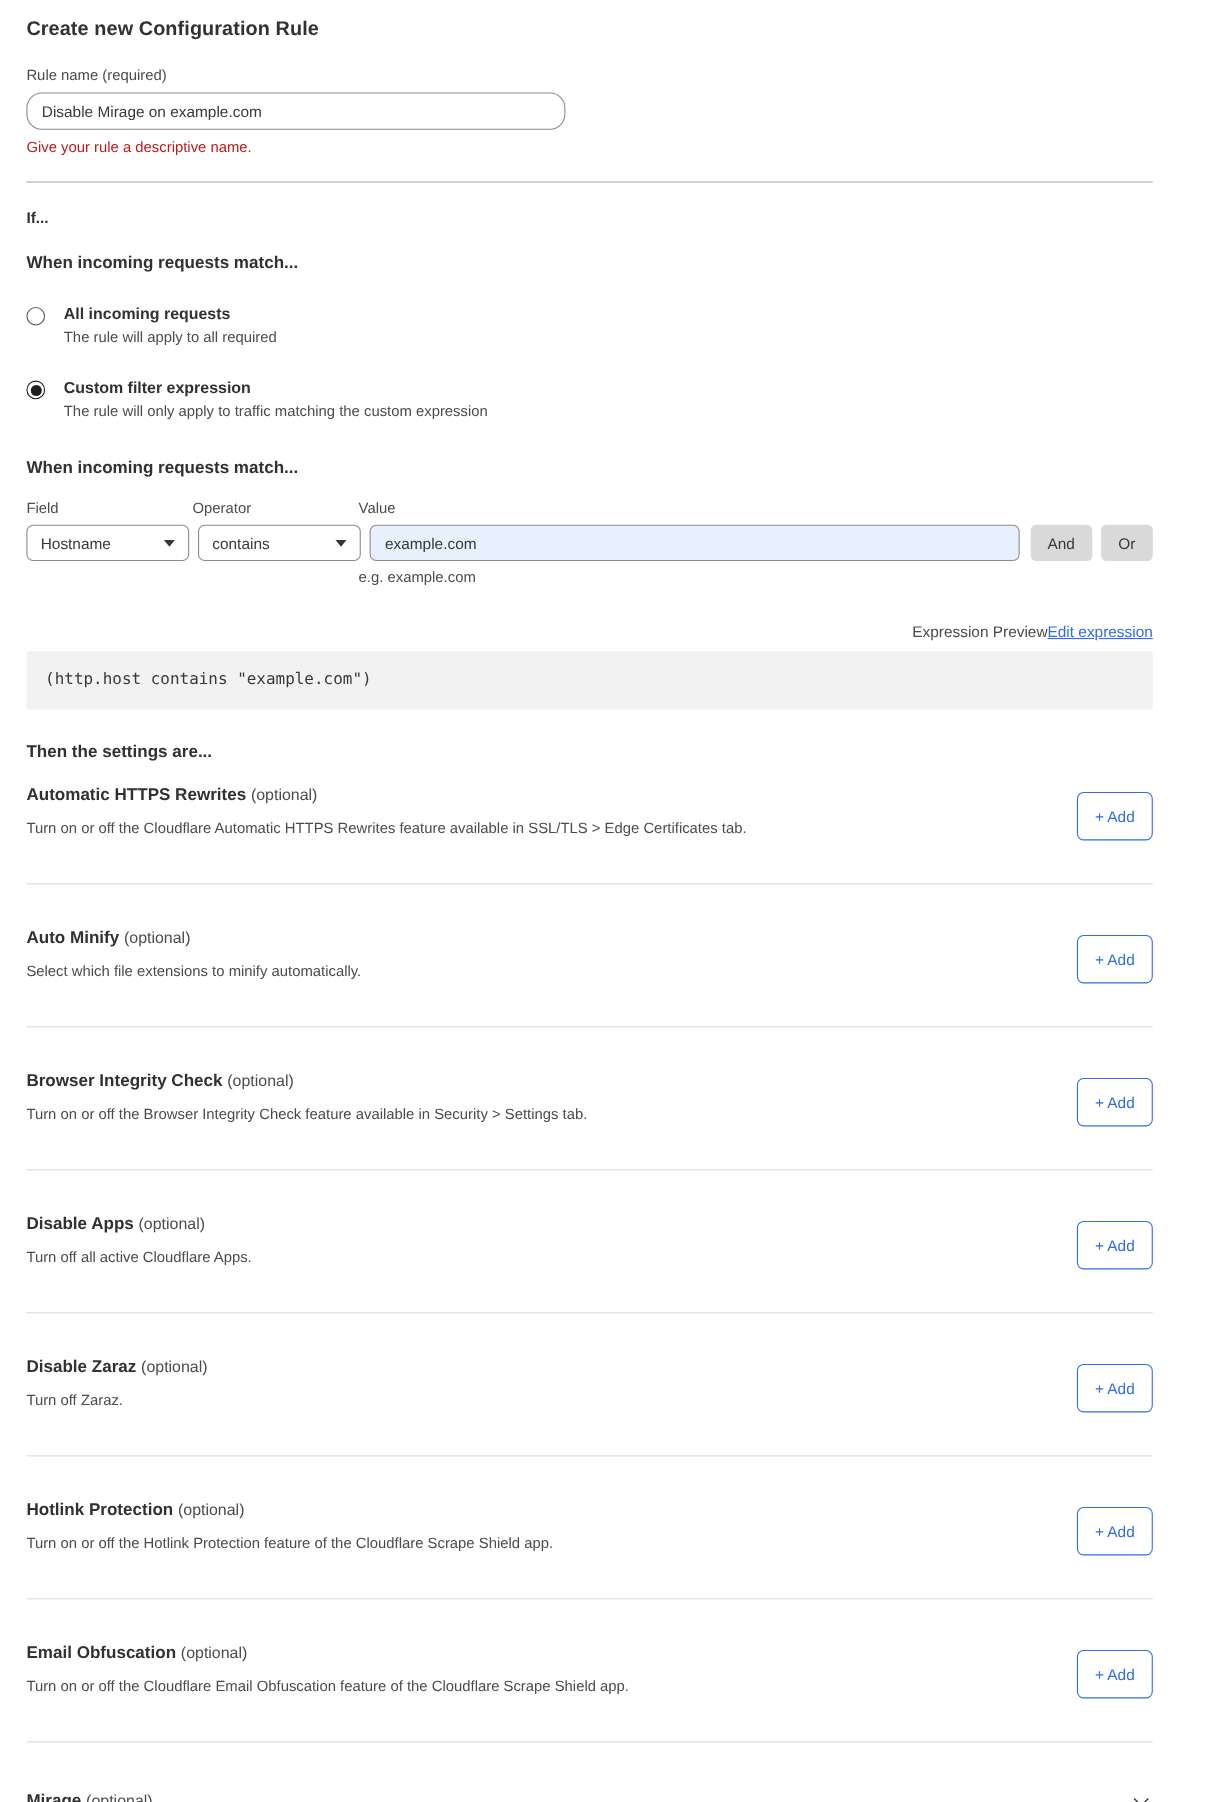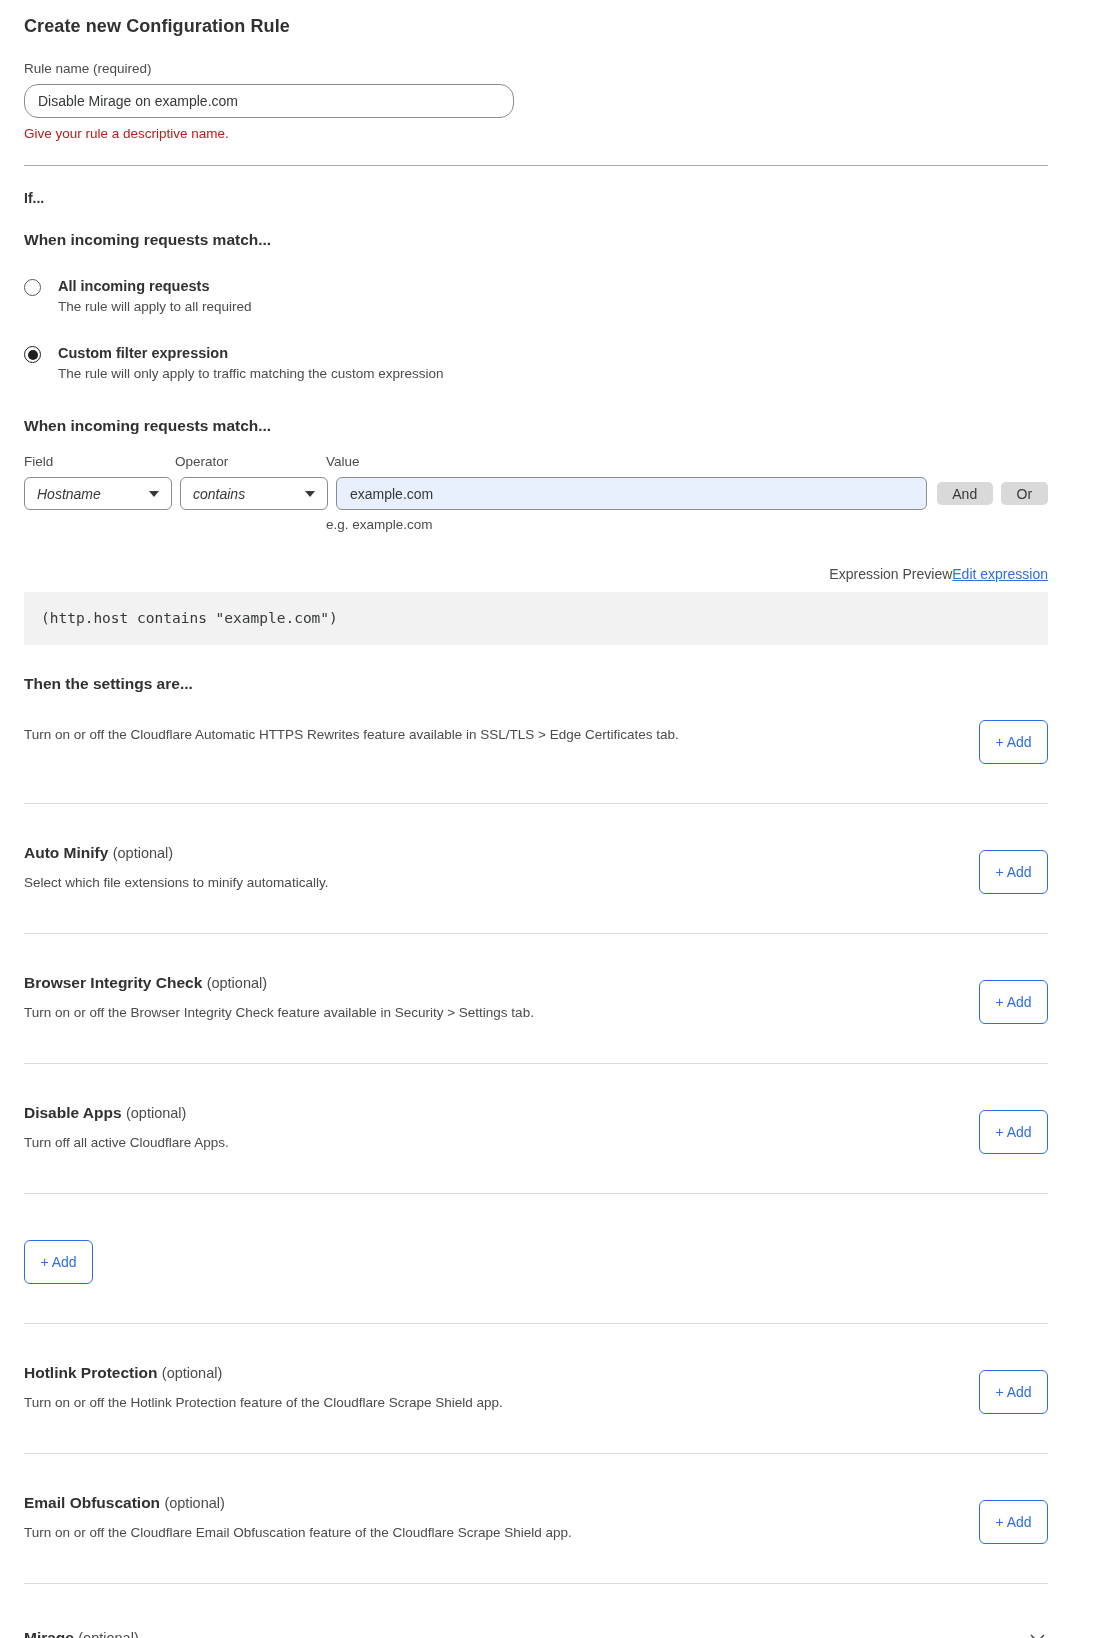--- a/index.html
+++ b/index.html
@@ -43,33 +43,33 @@
   .radio-desc { font-size: 13.5px; color: #4b4b4b; margin-top: 5px; }
 
   .builder-heading { margin-top: 36px; }
   .builder-labels { display: flex; margin-top: 19px; font-size: 13.5px; color: #4b4b4b; }
   .builder-labels .lab-field { width: 151px; }
   .builder-labels .lab-operator { width: 151px; }
   .builder-row { display: flex; align-items: center; margin-top: 8px; }
   .select-box {
     width: 150px; height: 33px; border: 1px solid #8c8c8c; border-radius: 6px;
     background: #fff; display: flex; align-items: center; justify-content: space-between;
-    padding: 0 12px; font-size: 14px; color: #36393a; margin-right: 8px; cursor: pointer; font-style: italic;
+    padding: 0 12px; font-size: 14px; color: #36393a; margin-right: 8px; cursor: pointer;
   }
   .caret-down {
     width: 0; height: 0; border-left: 5px solid transparent;
     border-right: 5px solid transparent; border-top: 6px solid #36393a;
   }
   .value-input {
     width: 600px; height: 33px; border: 1px solid #8c8c8c; border-radius: 6px;
     background: #e8f0fe; padding: 0 13px; font-size: 14px; color: #36393a;
     font-family: "Liberation Sans", sans-serif; outline: none;
   }
   .conj-btn {
-    height: 23px; border: none; border-radius: 5px; background: #d9d9d9;
+    height: 33px; border: none; border-radius: 5px; background: #d9d9d9;
     color: #36393a; font-size: 14px; font-family: "Liberation Sans", sans-serif;
     cursor: pointer;
   }
   .and-btn { width: 57px; margin-left: 10px; }
   .or-btn { width: 48px; margin-left: 8px; }
   .value-helper { font-size: 13.5px; color: #4b4b4b; margin-top: 7px; margin-left: 302px; }
 
   .expr-header { display: flex; justify-content: flex-end; align-items: baseline; margin-top: 34px; }
   .expr-label { font-size: 14px; color: #4b4b4b; }
   .edit-link { font-size: 14px; color: #2f6ee0; text-decoration: underline; cursor: pointer; }
@@ -157,20 +157,21 @@
   <div class="expr-header">
     <span class="expr-label">Expression Preview</span>
     <span class="edit-link">Edit expression</span>
   </div>
   <div class="expr-box">(http.host contains "example.com")</div>
 
   <div class="sub-heading settings-heading">Then the settings are...</div>
 
   <div class="setting-row first">
     <div class="setting-info">
+      <div class="setting-title"><span>Automatic HTTPS Rewrites</span> <span class="setting-optional">(optional)</span></div>
       <div class="setting-desc">Turn on or off the Cloudflare Automatic HTTPS Rewrites feature available in SSL/TLS &gt; Edge Certificates tab.</div>
     </div>
     <button class="add-btn">+ Add</button>
   </div>
 
   <div class="setting-row">
     <div class="setting-info">
       <div class="setting-title"><span>Auto Minify</span> <span class="setting-optional">(optional)</span></div>
       <div class="setting-desc">Select which file extensions to minify automatically.</div>
     </div>
@@ -187,20 +188,24 @@
 
   <div class="setting-row">
     <div class="setting-info">
       <div class="setting-title"><span>Disable Apps</span> <span class="setting-optional">(optional)</span></div>
       <div class="setting-desc">Turn off all active Cloudflare Apps.</div>
     </div>
     <button class="add-btn">+ Add</button>
   </div>
 
   <div class="setting-row">
+    <div class="setting-info">
+      <div class="setting-title"><span>Disable Zaraz</span> <span class="setting-optional">(optional)</span></div>
+      <div class="setting-desc">Turn off Zaraz.</div>
+    </div>
     <button class="add-btn">+ Add</button>
   </div>
 
   <div class="setting-row">
     <div class="setting-info">
       <div class="setting-title"><span>Hotlink Protection</span> <span class="setting-optional">(optional)</span></div>
       <div class="setting-desc">Turn on or off the Hotlink Protection feature of the Cloudflare Scrape Shield app.</div>
     </div>
     <button class="add-btn">+ Add</button>
   </div>

